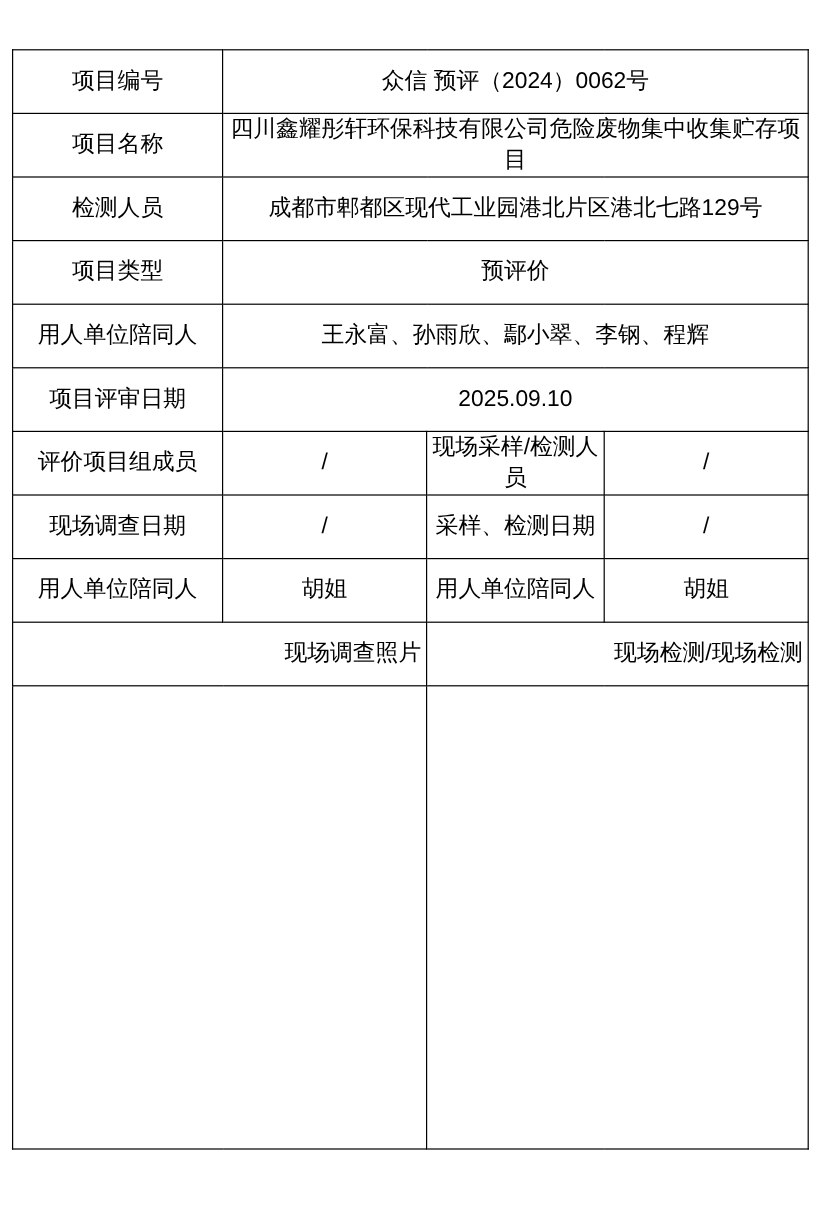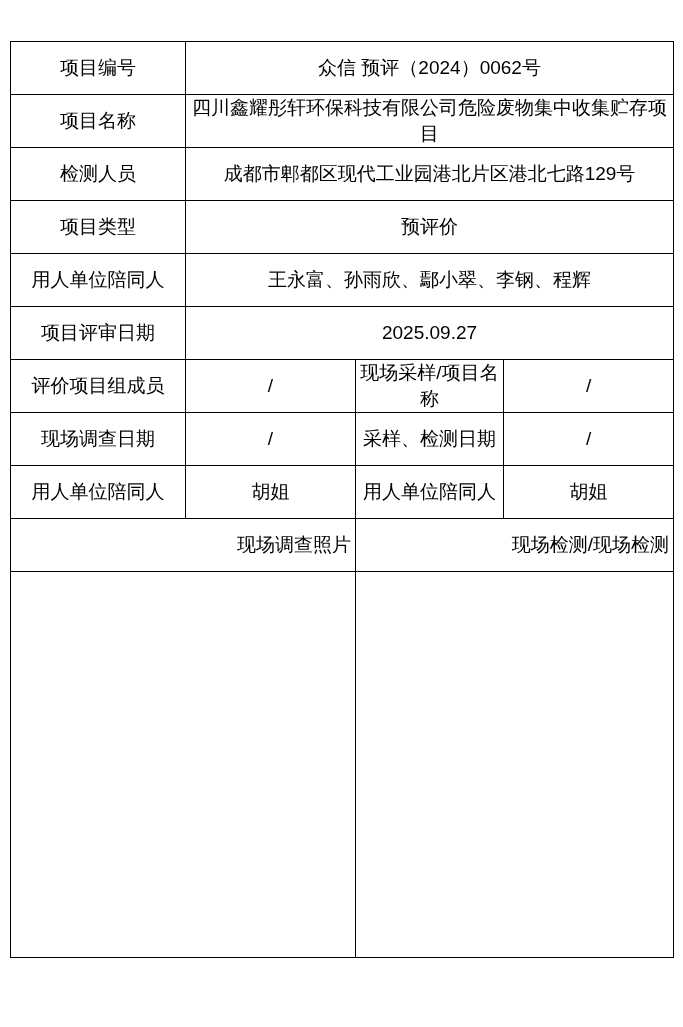--- a/index.html
+++ b/index.html
@@ -82,27 +82,27 @@
       <tr class="r-std">
         <td class="label-cell">项目类型</td>
         <td class="value-cell" colspan="3">预评价</td>
       </tr>
       <tr class="r-std">
         <td class="label-cell">用人单位陪同人</td>
         <td class="value-cell" colspan="3">王永富、孙雨欣、鄢小翠、李钢、程辉</td>
       </tr>
       <tr class="r-std">
         <td class="label-cell">项目评审日期</td>
-        <td class="value-cell" colspan="3">2025.09.27</td>
+        <td class="value-cell" colspan="3">2025.09.10</td>
       </tr>
 
       <tr class="r-std">
         <td class="label-cell">评价项目组成员</td>
         <td class="value-cell">/</td>
-        <td class="label-cell">现场采样/项目名称</td>
+        <td class="label-cell">现场采样/检测人员</td>
         <td class="value-cell">/</td>
       </tr>
       <tr class="r-std">
         <td class="label-cell">现场调查日期</td>
         <td class="value-cell">/</td>
         <td class="label-cell">采样、检测日期</td>
         <td class="value-cell">/</td>
       </tr>
       <tr class="r-std">
         <td class="label-cell">用人单位陪同人</td>

